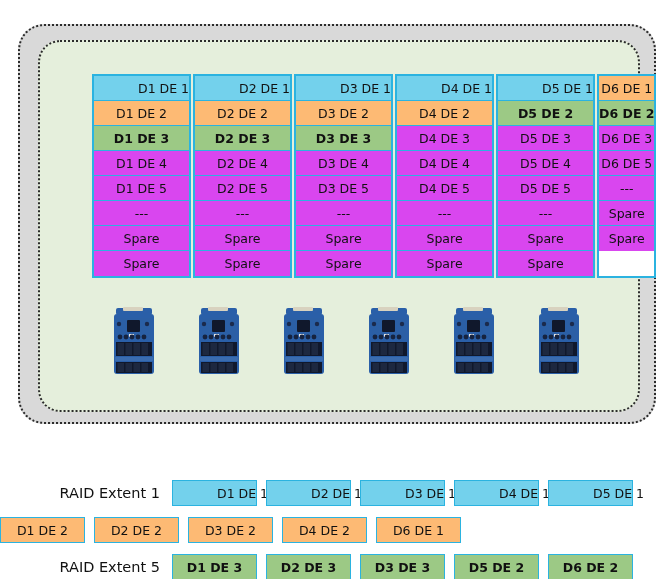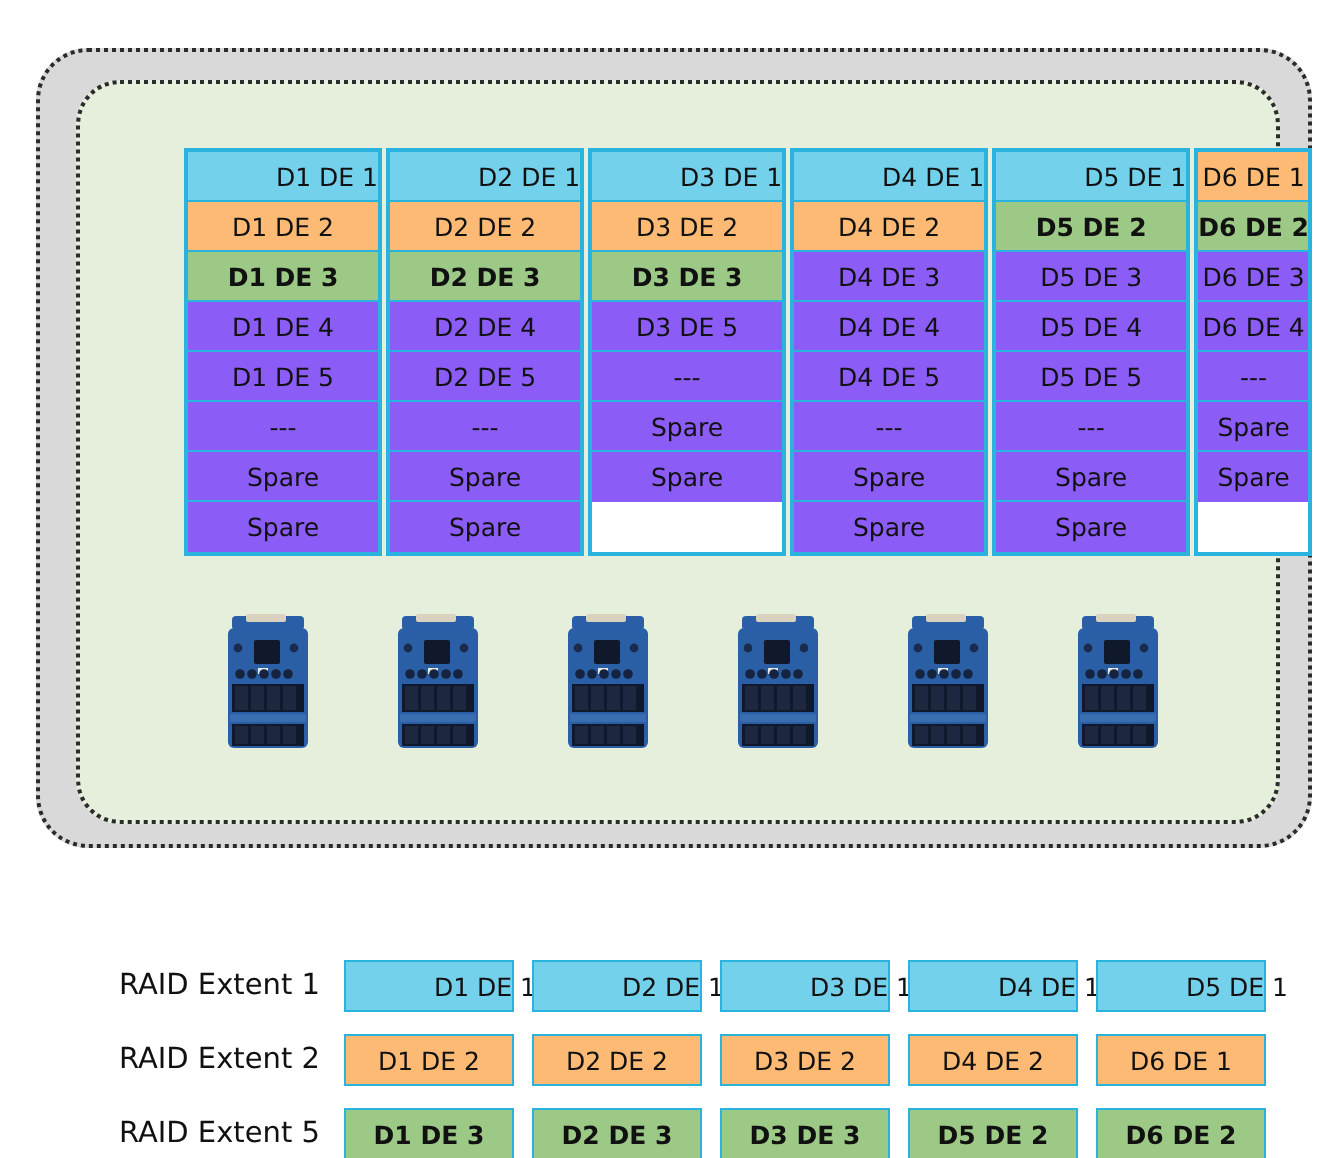--- a/index.html
+++ b/index.html
@@ -67,21 +67,21 @@
     box-sizing: border-box;
     white-space: nowrap;
     overflow: hidden;
   }
   .extent-cell:last-child {
     border-bottom: none;
   }
   .c-blue   { background: #73d1ec; padding-left: 44px; }
   .c-yellow { background: #fdba74; }
   .c-green  { background: #9cc985; font-weight: bold; }
-  .c-white  { background: #8b5cf6; }
+  .c-white  { background: #d946ef; }
 
   
   #enclosure-row {
     position: absolute;
     left: 92px;
     top: 306px;
     width: 508px;
     display: flex;
     gap: 2px;
   }
@@ -157,20 +157,21 @@
       <div class="extent-cell c-white">D2 DE 4</div>
       <div class="extent-cell c-white">D2 DE 5</div>
       <div class="extent-cell c-white">---</div>
       <div class="extent-cell c-white">Spare</div>
       <div class="extent-cell c-white">Spare</div>
     </div>
     <div class="drive-column">
       <div class="extent-cell c-blue">D3 DE 1</div>
       <div class="extent-cell c-yellow">D3 DE 2</div>
       <div class="extent-cell c-green">D3 DE 3</div>
+      <div class="extent-cell c-white">D3 DE 4</div>
       <div class="extent-cell c-white">D3 DE 5</div>
       <div class="extent-cell c-white">---</div>
       <div class="extent-cell c-white">Spare</div>
       <div class="extent-cell c-white">Spare</div>
     </div>
     <div class="drive-column">
       <div class="extent-cell c-blue">D4 DE 1</div>
       <div class="extent-cell c-yellow">D4 DE 2</div>
       <div class="extent-cell c-white">D4 DE 3</div>
       <div class="extent-cell c-white">D4 DE 4</div>
@@ -186,21 +187,21 @@
       <div class="extent-cell c-white">D5 DE 4</div>
       <div class="extent-cell c-white">D5 DE 5</div>
       <div class="extent-cell c-white">---</div>
       <div class="extent-cell c-white">Spare</div>
       <div class="extent-cell c-white">Spare</div>
     </div>
     <div class="drive-column">
       <div class="extent-cell c-yellow">D6 DE 1</div>
       <div class="extent-cell c-green">D6 DE 2</div>
       <div class="extent-cell c-white">D6 DE 3</div>
-      <div class="extent-cell c-white">D6 DE 4</div>
+      <div class="extent-cell c-white">D6 DE 5</div>
       <div class="extent-cell c-white">---</div>
       <div class="extent-cell c-white">Spare</div>
       <div class="extent-cell c-white">Spare</div>
     </div>
   </div>
 
 <div id="enclosure-row">
     <div class="enclosure-slot">
       <svg viewBox="0 0 44 72" width="44" height="72" class="enclosure-icon">
         <rect x="4" y="2" width="36" height="7" rx="2" fill="#2a5fa8"></rect>
@@ -376,21 +377,20 @@
       <div class="raid-label">RAID Extent 1</div>
       <div class="raid-boxes">
         <div class="raid-box c-blue">D1 DE 1</div>
         <div class="raid-box c-blue">D2 DE 1</div>
         <div class="raid-box c-blue">D3 DE 1</div>
         <div class="raid-box c-blue">D4 DE 1</div>
         <div class="raid-box c-blue">D5 DE 1</div>
       </div>
     </div>
     <div class="raid-row">
-      <div class="raid-label">RAID Extent 2</div>
       <div class="raid-boxes">
         <div class="raid-box c-yellow">D1 DE 2</div>
         <div class="raid-box c-yellow">D2 DE 2</div>
         <div class="raid-box c-yellow">D3 DE 2</div>
         <div class="raid-box c-yellow">D4 DE 2</div>
         <div class="raid-box c-yellow">D6 DE 1</div>
       </div>
     </div>
     <div class="raid-row">
       <div class="raid-label">RAID Extent 5</div>

